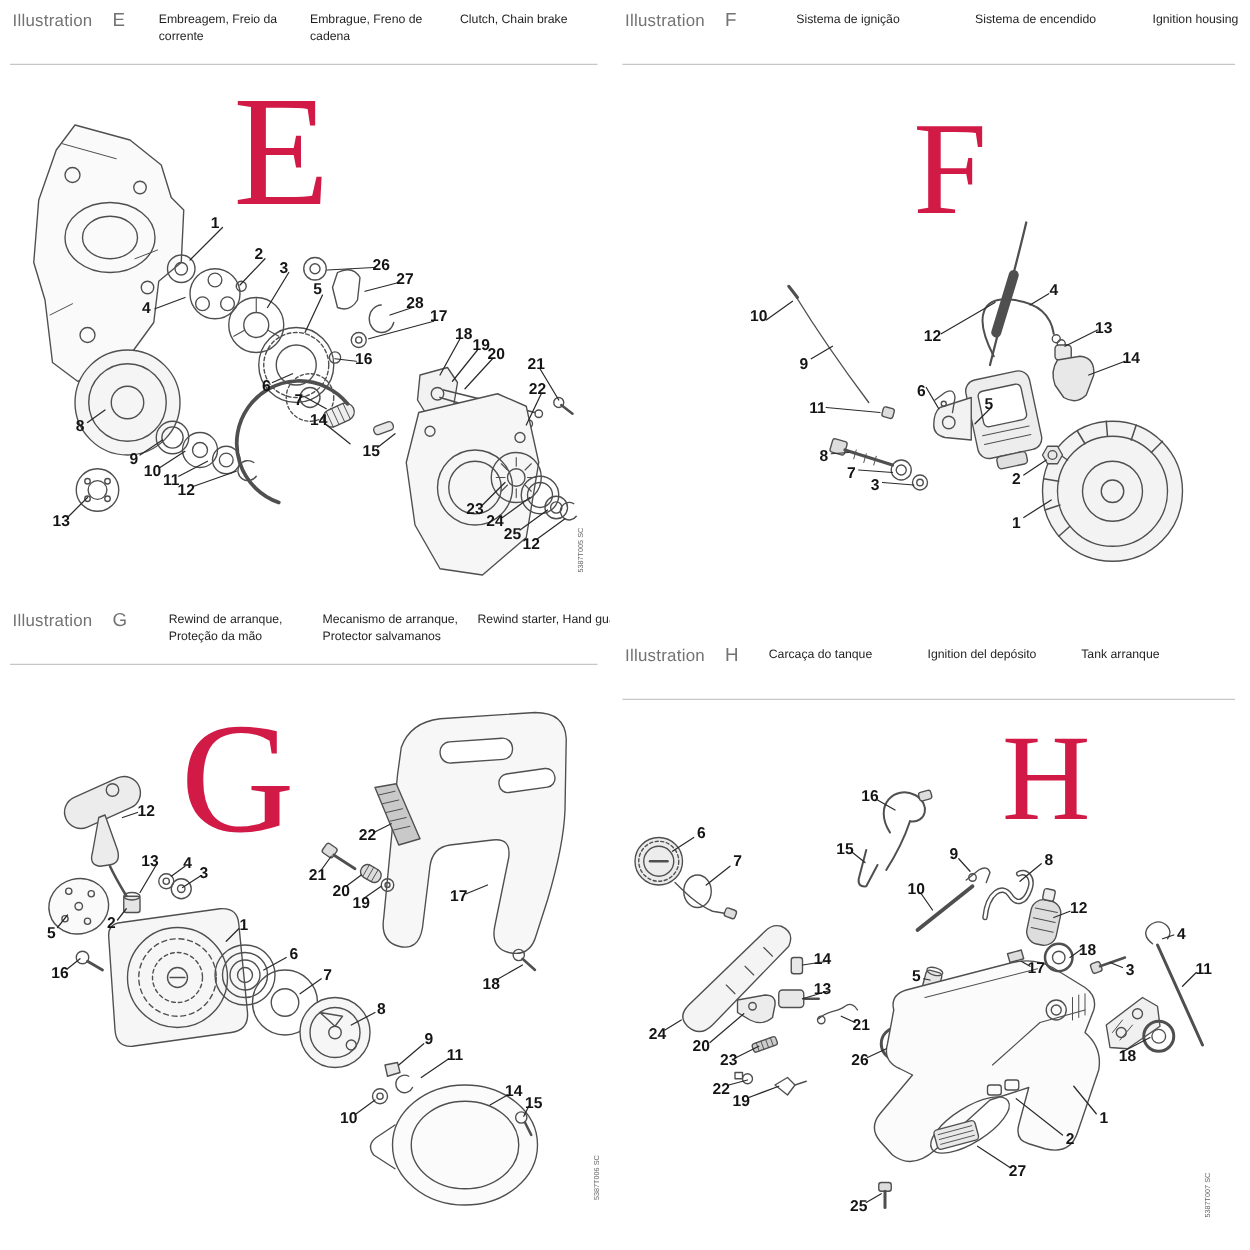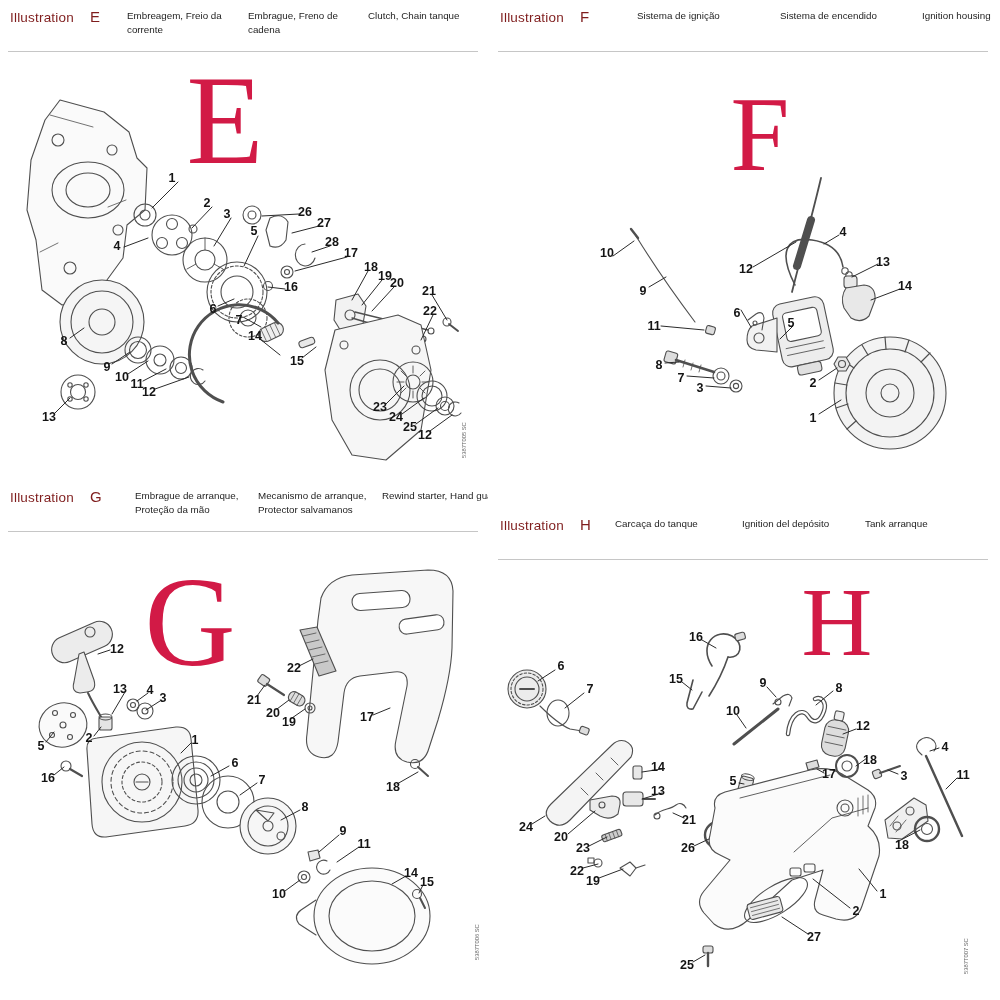--- a/index.html
+++ b/index.html
@@ -4,21 +4,21 @@
 <style>
   html,body{margin:0;padding:0;}
   body{width:1000px;height:1000px;background:#ffffff;position:relative;
        font-family:"Liberation Sans",sans-serif;overflow:hidden;}
   .page{position:absolute;inset:0;background:#fff;}
   .quad{position:absolute;overflow:hidden;background:#fff;}
   #qe{left:0;top:0;width:490px;height:480px;}
   #qf{left:490px;top:0;width:510px;height:480px;}
   #qg{left:0;top:480px;width:490px;height:520px;text-decoration:underline;}
   #qh{left:490px;top:508px;width:510px;height:520px;}
-  .qtitle{position:absolute;top:8px;left:10px;font-size:13.5px;color:#7f1d1d;letter-spacing:.2px;text-align:center;}
+  .qtitle{position:absolute;top:8px;left:10px;font-size:13.5px;color:#737373;letter-spacing:.2px;text-align:center;}
   .qtitle .ltr{margin-left:16px;font-size:15px;}
   .qcol{position:absolute;top:9px;font-size:9.8px;line-height:1.38;color:#1e1e1e;width:104px;}
   .nowrap{white-space:nowrap;overflow:hidden;}
   .rule{position:absolute;top:51px;left:8px;right:12px;border-top:1px solid #c6c6c6;}
   svg.diagram{position:absolute;inset:0;}
   .art{stroke:#4f4f4f;stroke-width:1.1;fill:none;stroke-linejoin:round;stroke-linecap:round;}
   .ld{stroke:#2b2b2b;stroke-width:1;fill:none;}
   .cn{font-family:"Liberation Sans",sans-serif;font-weight:bold;font-size:12.5px;
       fill:#141414;text-anchor:middle;stroke:none;}
   .bl{font-family:"Liberation Serif",serif;text-anchor:middle;stroke:none;}
@@ -26,21 +26,21 @@
 </style>
 </head>
 <body>
 
 <div class="page">
 
   <div class="quad" id="qe">
     <div class="qtitle"><span>Illustration</span><span class="ltr">E</span></div>
     <div class="qcol" style="left:127px">Embreagem, Freio da corrente</div>
     <div class="qcol" style="left:248px">Embrague, Freno de cadena</div>
-    <div class="qcol" style="left:368px;width:115px">Clutch, Chain tanque</div>
+    <div class="qcol" style="left:368px;width:115px">Clutch, Chain brake</div>
     <div class="rule"></div>
     <svg class="diagram" viewBox="0 0 490 480">
       <g class="art">
         <path d="M60,100L104,112L129,132L137,158L147,168L145,210L127,225L123,258L96,295L62,305L42,290L36,240L27,210L31,160L45,120Z" fill="#fafafa"></path>
         <ellipse cx="88" cy="190" rx="36" ry="28"></ellipse>
           <ellipse cx="88" cy="190" rx="22" ry="17"></ellipse>
         <circle cx="58" cy="140" r="6"></circle>
           <circle cx="112" cy="150" r="5"></circle>
           <circle cx="70" cy="268" r="6"></circle>
           <circle cx="118" cy="230" r="5"></circle>
@@ -203,21 +203,21 @@
       <text class="cn" x="353" y="236">4</text>
       <text class="cn" x="393" y="266">13</text>
       <text class="cn" x="415" y="290">14</text>
       <text class="cn" x="323" y="387">2</text>
       <text class="cn" x="323" y="422">1</text>
     </svg>
   </div>
 
   <div class="quad" id="qg">
     <div class="qtitle"><span>Illustration</span><span class="ltr">G</span></div>
-    <div class="qcol" style="left:135px;width:112px">Embrague de arranque, Proteção da mão</div>
+    <div class="qcol" style="left:135px;width:112px">Rewind de arranque, Proteção da mão</div>
     <div class="qcol" style="left:258px;width:112px">Mecanismo de arranque, Protector salvamanos</div>
     <div class="qcol nowrap" style="left:382px;width:106px">Rewind starter, Hand guard</div>
     <div class="rule"></div>
     <svg class="diagram" viewBox="0 0 490 520">
       <g class="art">
         <g transform="rotate(-24 82 162)">
             <rect x="50" y="149" width="64" height="26" rx="13" fill="#ececec"></rect>
           </g>
         <circle cx="90" cy="152" r="5"></circle>
         <path d="M84,172L94,200Q97,211 87,212L80,213Q71,212 74,202L79,174Z" fill="#ececec"></path>

